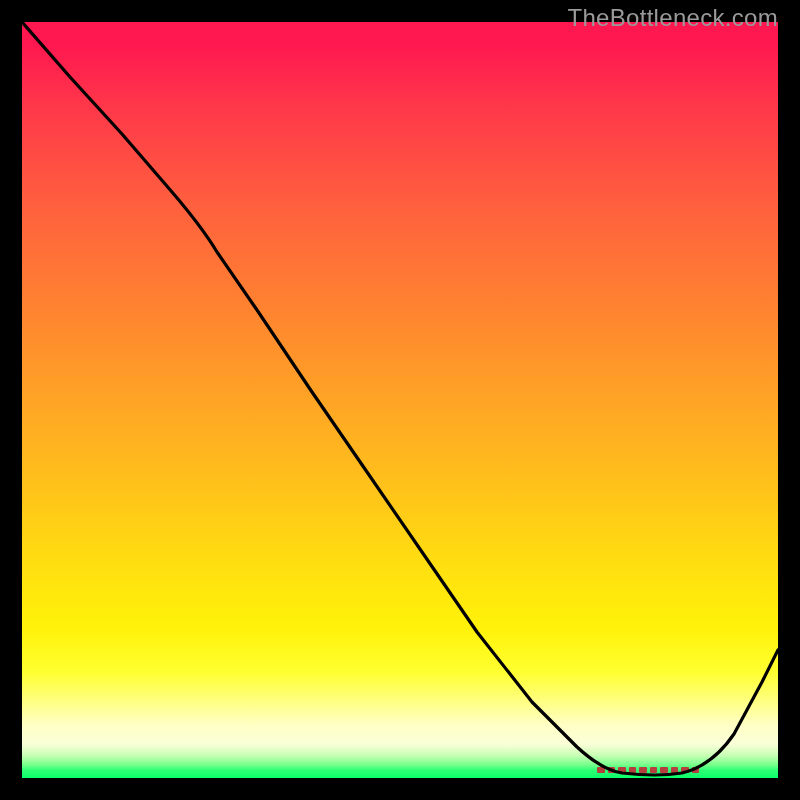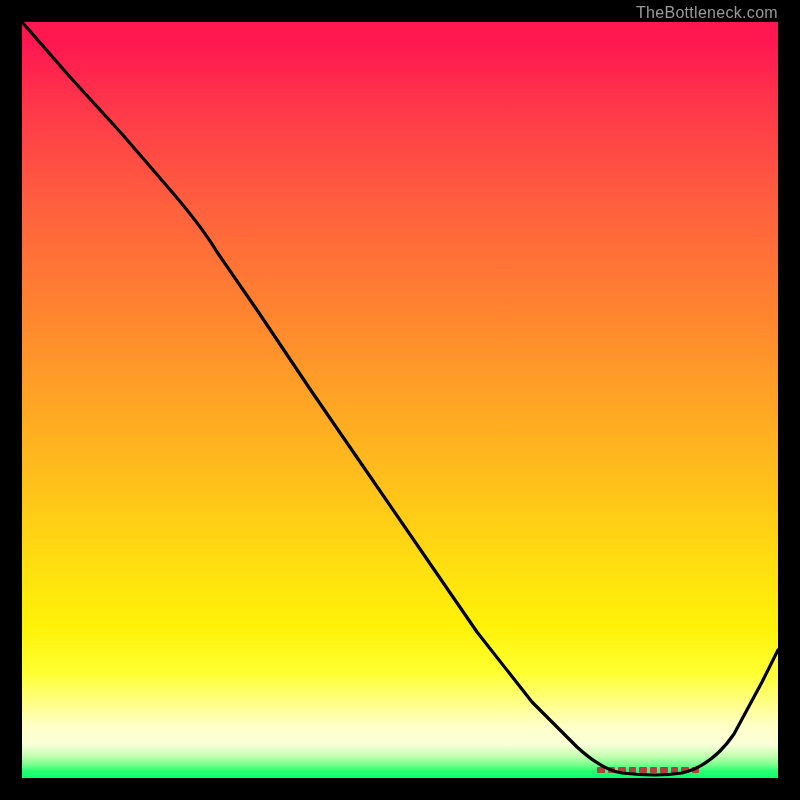--- a/index.html
+++ b/index.html
@@ -9,21 +9,21 @@
     background: #000;
     position: relative;
     font-family: Arial, Helvetica, sans-serif;
     overflow: hidden;
   }
   .watermark {
     position: absolute;
     top: 4px;
     right: 22px;
     color: #9a9a9a;
-    font-size: 16px;
+    font-size: 24px;
     font-weight: 500;
     letter-spacing: 0.3px;
     z-index: 30;
   }
   .frame {
     position: absolute;
     left: 22px;
     top: 22px;
     width: 756px;
     height: 756px;

